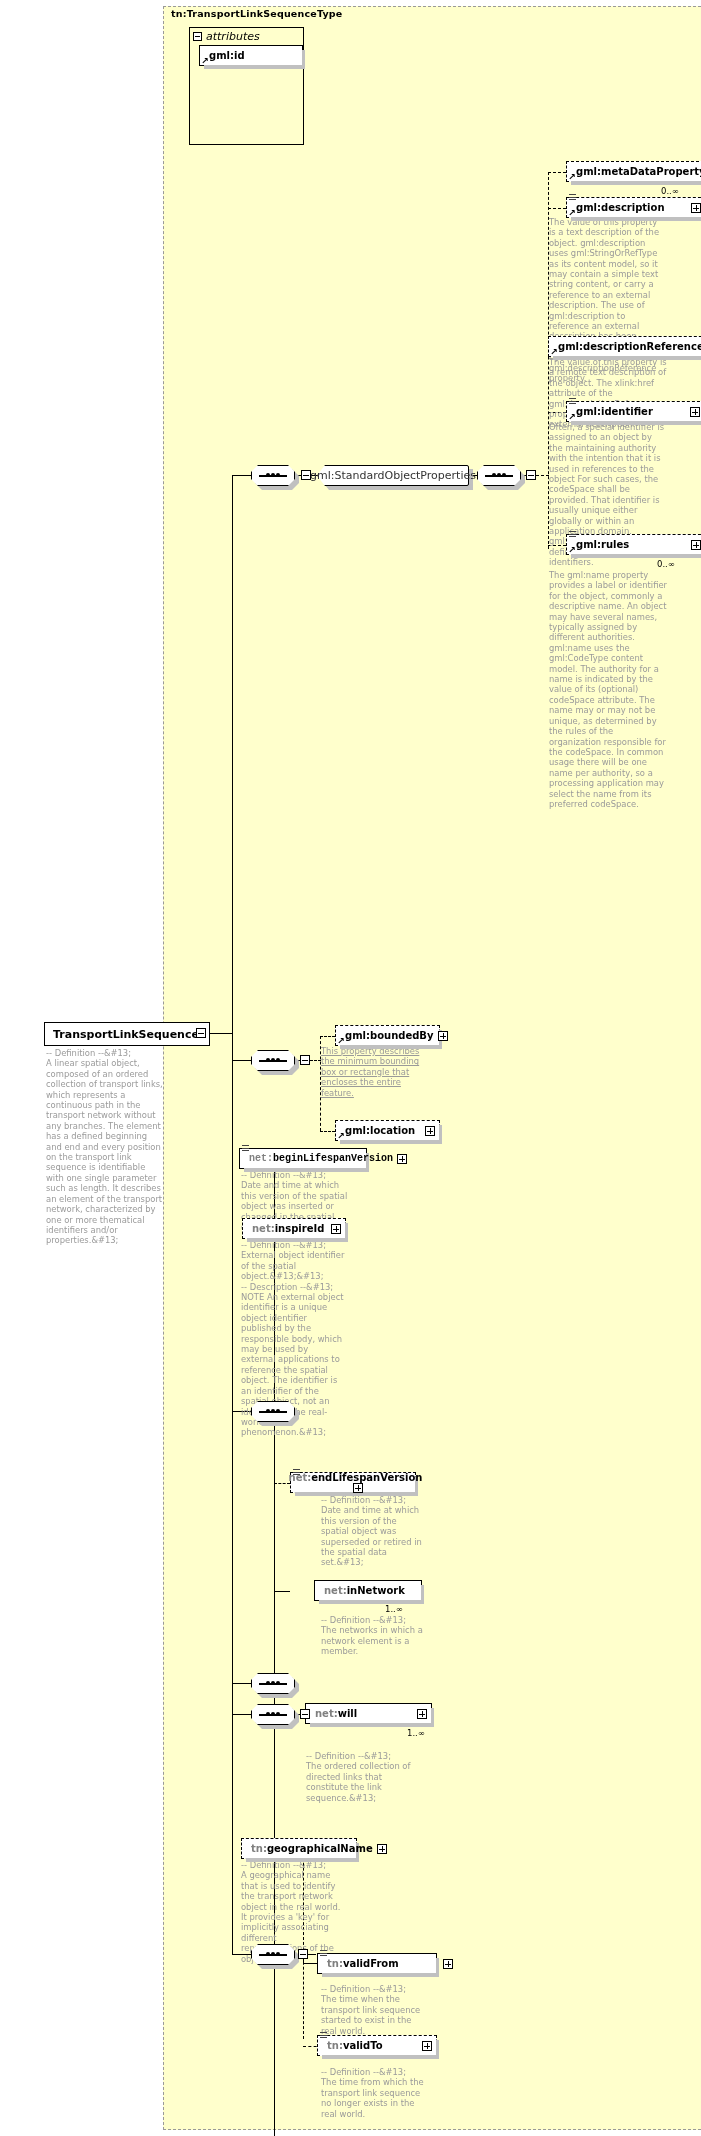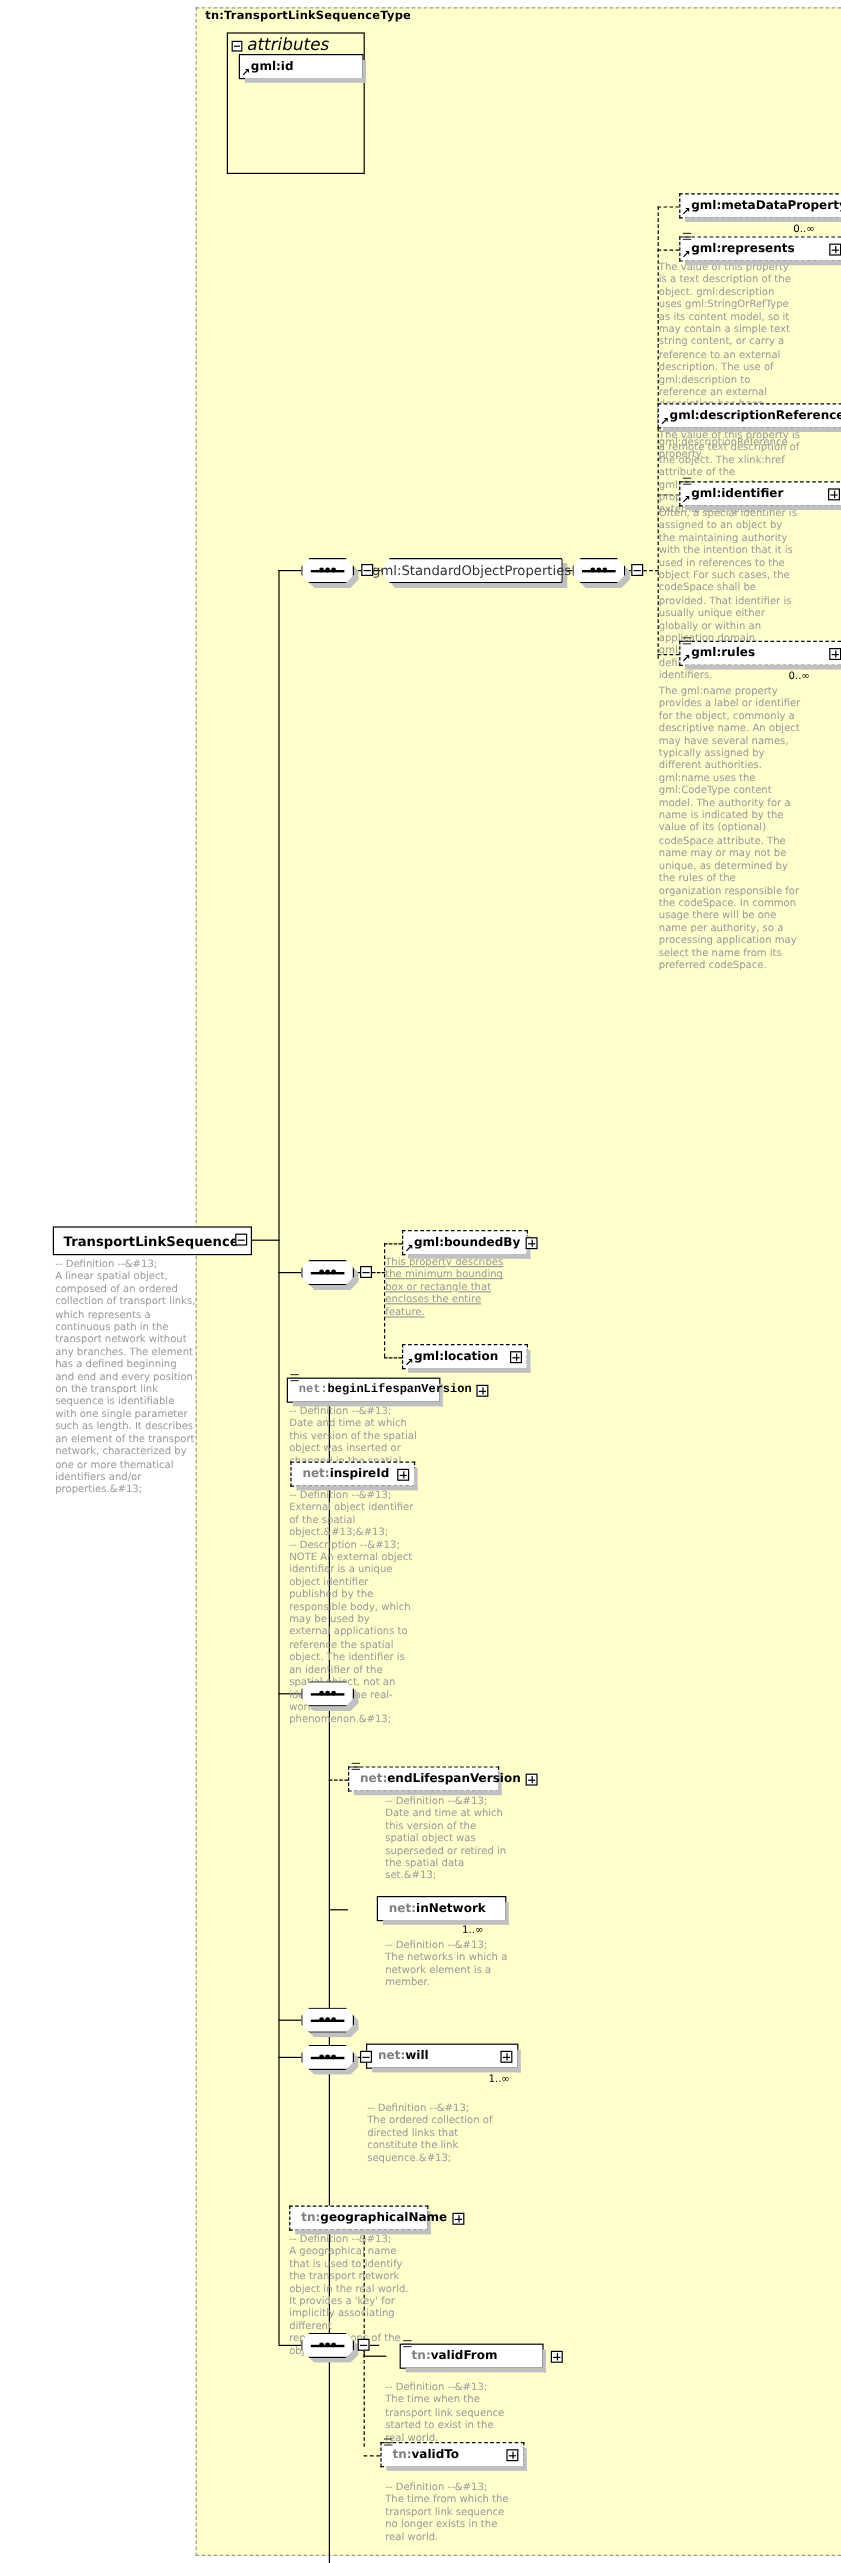--- a/index.html
+++ b/index.html
@@ -28,21 +28,21 @@
     position:absolute;
     background:#ffffcc;
     border:1px solid #000;
     box-sizing:border-box;
   }
   .attrtab{
     position:absolute;
     display:flex;
     align-items:center;
     gap:4px;
-    font-size:14px;
+    font-size:11px;
     font-style:italic;
     color:#000;
     white-space:nowrap;
   }
   .pm{
     display:inline-block;
     width:9px;height:9px;
     border:1px solid #000;
     background:#fff;
     position:relative;
@@ -266,21 +266,21 @@
   <div class="card" style="left:625px;top:186px;">0..∞</div>
 
   <div class="dln h" style="left:512px;top:208px;width:18px;"></div>
   <div class="node dashed" style="left:530px;top:197px;width:140px;">
     <span class="docmark">
         <i></i>
         <i></i>
         <i></i>
       </span>
     <span class="refarrow">↗</span>
-    <span class="lbl">gml:represents</span>
+    <span class="lbl">gml:description</span>
     <span class="expand"></span>
     <span class="shadow"></span>
       <span class="shadow2"></span>
   </div>
   <div class="anno" style="left:513px;top:217px;width:115px;">The value of this property is a text description of the object. gml:description uses gml:StringOrRefType as its content model, so it may contain a simple text string content, or carry a reference to an external description. The use of gml:description to reference an external description has been deprecated and replaced by the gml:descriptionReference property.</div>
 
   <div class="dln h" style="left:512px;top:347px;width:18px;"></div>
   <div class="node dashed" style="left:512px;top:336px;width:179px;">
     <span class="refarrow">↗</span>
     <span class="lbl">gml:descriptionReference</span>
@@ -386,21 +386,21 @@
     <span class="expand"></span>
     <span class="shadow"></span>
       <span class="shadow2"></span>
   </div>
   <div class="anno" style="left:205px;top:1240px;width:104px;">-- Definition --&amp;#13;
 External object identifier of the spatial object.&amp;#13;&amp;#13;
 -- Description --&amp;#13;
 NOTE An external object identifier is a unique object identifier published by the responsible body, which may be used by external applications to reference the spatial object. The identifier is an identifier of the spatial object, not an identifier of the real-world phenomenon.&amp;#13;</div>
 
   <div class="dln h" style="left:238px;top:1483px;width:16px;"></div>
-  <div class="node dashed" style="left:254px;top:1472px;width:126px;">
+  <div class="node dashed" style="left:254px;top:1472px;width:126px;flex-direction:column;">
     <span class="docmark">
         <i></i>
         <i></i>
         <i></i>
       </span>
     <span class="lbl"><span class="ns">net:</span><span>endLifespanVersion</span></span>
     <span class="expand"></span>
     <span class="shadow"></span>
       <span class="shadow2"></span>
   </div>
@@ -469,21 +469,21 @@
     <span class="lbl"><span class="ns">tn:</span><span>geographicalName</span></span>
     <span class="expand"></span>
     <span class="shadow"></span>
       <span class="shadow2"></span>
   </div>
   <div class="anno" style="left:205px;top:1860px;width:104px;">-- Definition --&amp;#13;
 A geographical name that is used to identify the transport network object in the real world. It provides a 'key' for implicitly associating different representations of the object.&amp;#13;</div>
 
   <div class="ln v" style="left:267px;top:1954px;height:10px;"></div>
   <div class="ln h" style="left:267px;top:1963px;width:19px;"></div>
-  <div class="node solid" style="left:297px;top:1953px;width:120px;gap:40px;">
+  <div class="node solid" style="left:281px;top:1953px;width:120px;gap:40px;">
     <span class="docmark">
         <i></i>
         <i></i>
         <i></i>
       </span>
     <span class="lbl"><span class="ns">tn:</span><span>validFrom</span></span>
     <span class="expand"></span>
     <span class="shadow"></span>
       <span class="shadow2"></span>
   </div>

